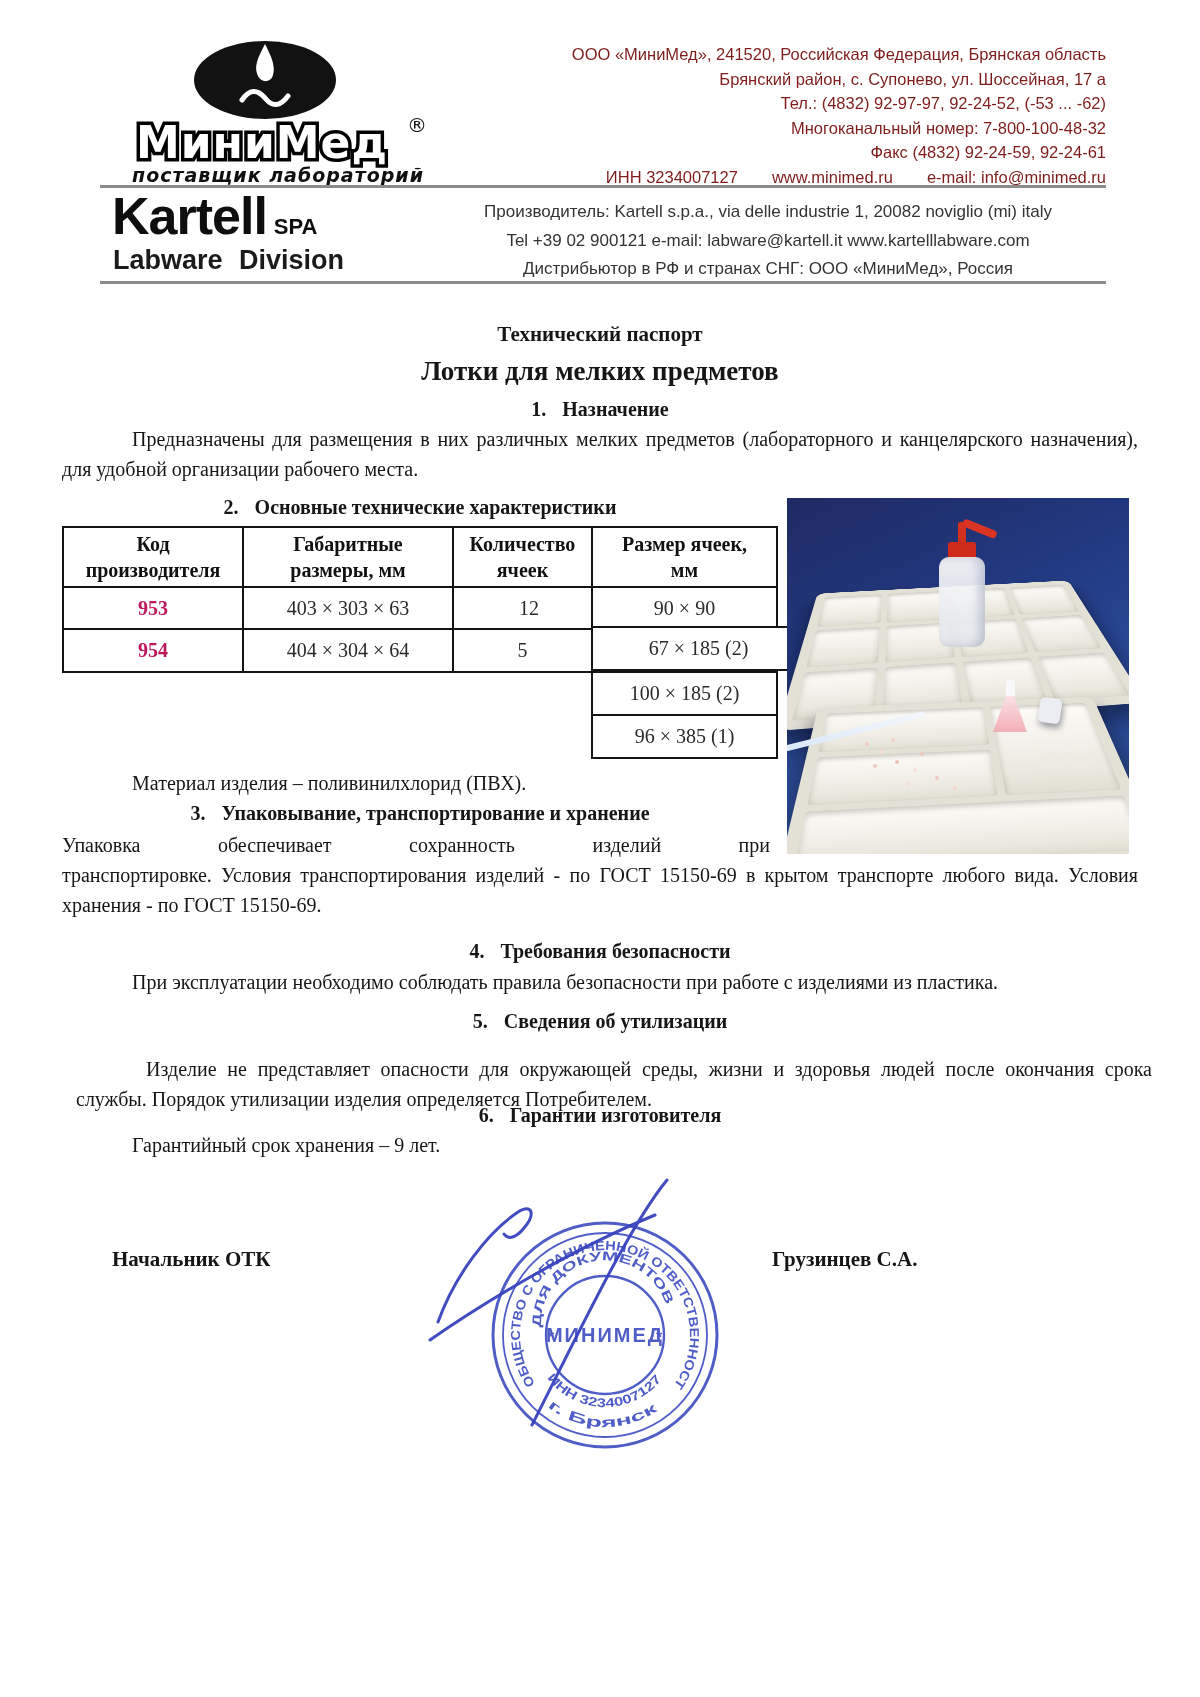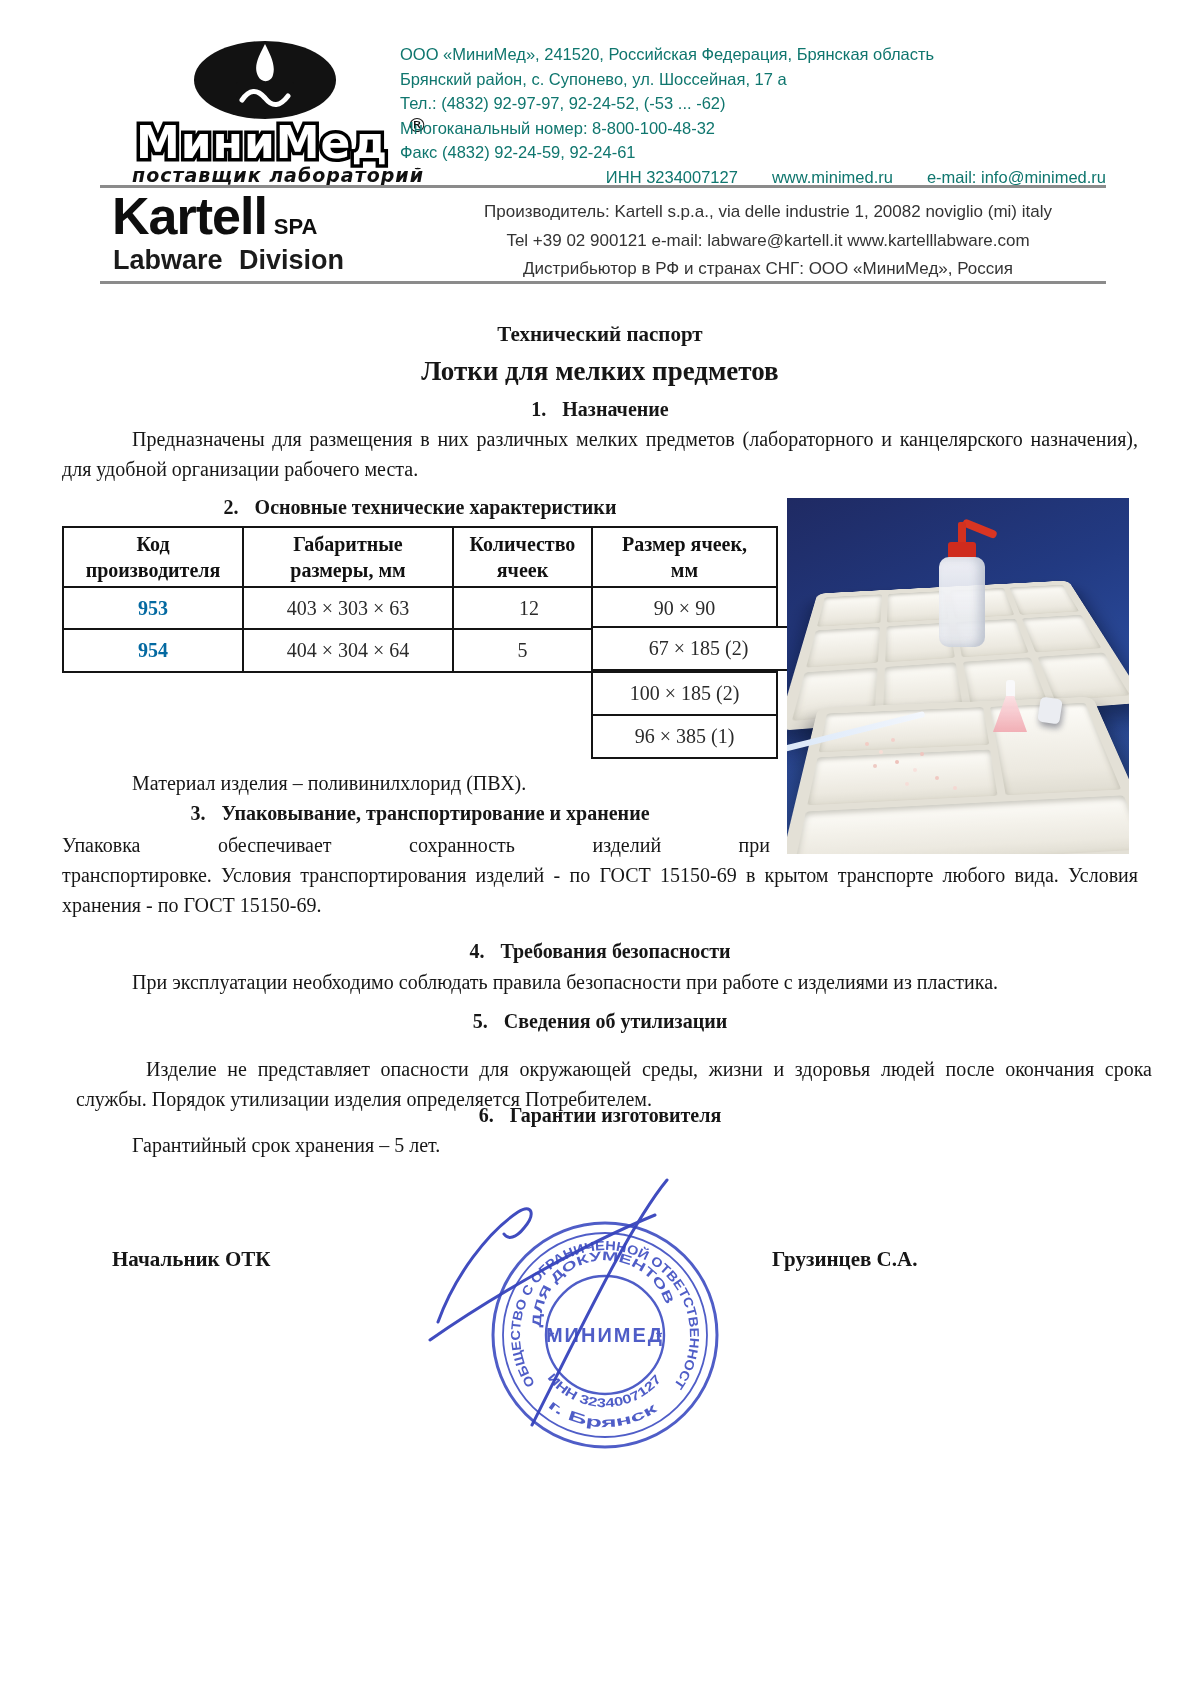--- a/index.html
+++ b/index.html
@@ -2,21 +2,21 @@
 <html><head>
 <meta charset="utf-8">
 <style>
   html,body{margin:0;padding:0;background:#fff;}
   .page{position:relative;width:1200px;height:1697px;background:#ffffff;overflow:hidden;
         font-family:"Liberation Serif",serif;color:#161616;}
   .abs{position:absolute;}
   .sans{font-family:"Liberation Sans",sans-serif;}
 
   
-  .contact{left:400px;top:42px;width:706px;font-size:16.5px;line-height:24.6px;color:#0f766e;}
+  .contact{left:400px;top:42px;width:706px;text-align:right;font-size:16.5px;line-height:24.6px;color:#7f1d1d;}
   .inn-row{display:flex;justify-content:flex-end;gap:34px;}
   .rule{left:100px;width:1006px;height:3px;background:#8b8b8b;}
   .tagline{left:118px;top:164px;width:320px;text-align:center;font-weight:bold;font-style:italic;
            font-size:19px;letter-spacing:1px;color:#101010;font-family:"DejaVu Sans",sans-serif;}
   .kartell-name{left:112px;top:190px;font-weight:bold;font-size:52px;letter-spacing:-1px;color:#0e0e0e;line-height:52px;}
   .kartell-spa{font-size:22px;letter-spacing:0;margin-left:7px;}
   .kartell-div{left:113px;top:246px;font-weight:bold;font-size:27px;color:#1b1b1b;word-spacing:9px;line-height:28px;}
   .kartell-info{left:430px;top:198px;width:676px;text-align:center;font-size:17px;line-height:28.5px;color:#333;}
 
   
@@ -28,21 +28,21 @@
   .h-inner{display:inline-flex;gap:16px;}
   .body-p{left:62px;width:1076px;font-size:20px;line-height:30px;text-align:justify;text-indent:70px;}
   .one-line{left:62px;width:1076px;font-size:20px;text-indent:70px;}
   .s3line1{left:62px;width:708px;font-size:20px;text-align:justify;text-align-last:justify;}
 
   
   .tbl{left:62px;top:526px;width:716px;height:233px;}
   .cell{position:absolute;box-sizing:border-box;border:2px solid #141414;background:#fff;
         display:flex;align-items:center;justify-content:center;font-size:20px;color:#2a2a2a;}
   .cell.head{font-weight:bold;color:#111;white-space:pre-line;text-align:center;line-height:26px;}
-  .cell.codecell{font-weight:bold;color:#0369a1;}
+  .cell.codecell{font-weight:bold;color:#be185d;}
 
   
   .photo{left:787px;top:498px;width:342px;height:356px;overflow:hidden;
          background:radial-gradient(130% 90% at 50% 96%,rgba(90,140,210,.45),rgba(0,0,0,0) 55%),
                     linear-gradient(155deg,#1f2a63 0%,#223a82 38%,#2b4d9f 68%,#24407f 100%);}
   .tray{position:absolute;display:grid;background:#e3e0d6;border-radius:10px;}
   .tray .tc{background:linear-gradient(180deg,#fdfcf8 0%,#ece9e0 78%,#e0ddd2 100%);
             border-radius:4px;box-shadow:inset 0 4px 7px rgba(110,105,90,.35);}
   .shadow-ell{position:absolute;background:radial-gradient(50% 50% at 50% 50%,rgba(4,8,28,.55),rgba(0,0,0,0) 70%);}
 
@@ -65,21 +65,21 @@
   <svg class="abs" style="left:112px;top:116px" width="330" height="56" viewBox="0 0 330 56">
     <text x="150" y="42" text-anchor="middle" font-family="DejaVu Sans, sans-serif" font-weight="bold" font-size="44" fill="#ffffff" stroke="#000000" stroke-width="7" paint-order="stroke" letter-spacing="1">МиниМед</text>
     <text x="305" y="16" text-anchor="middle" font-family="DejaVu Sans, sans-serif" font-size="20" fill="#111">®</text>
   </svg>
   <div class="abs tagline">поставщик лабораторий</div>
 
   <div class="abs contact sans">
     <div>ООО «МиниМед», 241520, Российская Федерация, Брянская область</div>
     <div>Брянский район, с. Супонево,  ул. Шоссейная, 17 а</div>
     <div>Тел.: (4832) 92-97-97, 92-24-52, (-53 ... -62)</div>
-    <div>Многоканальный номер: 8-800-100-48-32</div>
+    <div>Многоканальный номер: 7-800-100-48-32</div>
     <div>Факс (4832) 92-24-59, 92-24-61</div>
     <div class="inn-row">
       <span>ИНН 3234007127</span>
       <span>www.minimed.ru</span>
       <span>e-mail: info@minimed.ru</span>
     </div>
   </div>
 
   <div class="abs rule" style="top:185px"></div>
 
@@ -217,21 +217,21 @@
       </span>
   </div>
   <p class="abs body-p" style="top:1040px;margin:14px">Изделие не представляет опасности для окружающей среды, жизни и здоровья людей после окончания срока службы.  Порядок утилизации изделия определяется Потребителем.</p>
 
   <div class="abs h h-wide" style="top:1104px">
     <span class="h-inner">
         <span>6.</span>
         <span>Гарантии изготовителя</span>
       </span>
   </div>
-  <div class="abs one-line" style="top:1134px">Гарантийный срок хранения – 5 лет.</div>
+  <div class="abs one-line" style="top:1134px">Гарантийный срок хранения – 9 лет.</div>
 
   <div class="abs sig-name" style="left:112px;top:1247px">Начальник ОТК</div>
   <div class="abs sig-name" style="left:772px;top:1247px">Грузинцев С.А.</div>
 
   <svg class="abs" style="left:420px;top:1170px" width="340" height="300" viewBox="0 0 340 300">
     <g opacity="0.92">
       <circle cx="185" cy="165" r="112" fill="none" stroke="#4150c3" stroke-width="3"></circle>
       <circle cx="185" cy="165" r="102" fill="none" stroke="#4150c3" stroke-width="1.8"></circle>
       <circle cx="185" cy="165" r="59" fill="none" stroke="#4150c3" stroke-width="2.4"></circle>
       <path id="ringPath" d="M115.4,213.8 A85,85 0 1 1 254.6,213.8" fill="none"></path>

